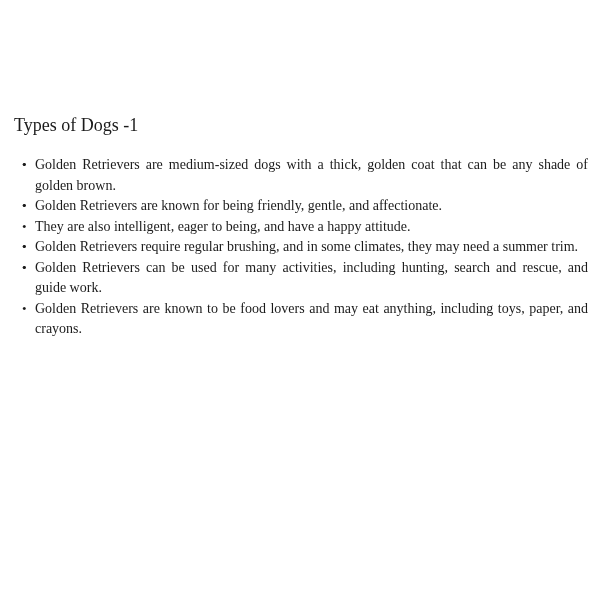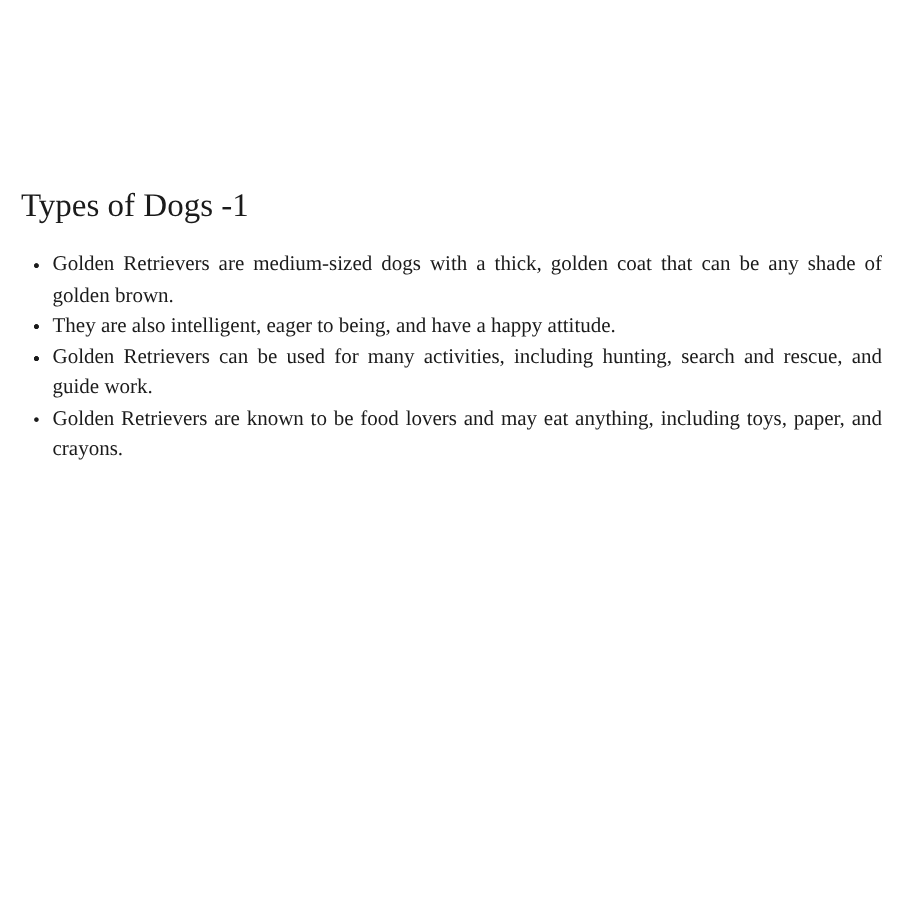--- a/index.html
+++ b/index.html
@@ -25,24 +25,23 @@
     display: flex;
     justify-content: space-between;
     align-items: baseline;
   }
   .title {
     font-size: 23px;
     line-height: 26px;
     white-space: nowrap;
   }
   .doc-label {
-    font-size: 22px;
+    font-size: 18px;
     line-height: 26px;
     white-space: nowrap;
-    margin-top: 12px;
   }
   ul.facts {
     margin: 17px 0 0 0;
     padding: 0 0 0 21px;
     list-style: none;
     font-size: 14px;
     line-height: 20.5px;
     text-align: justify;
   }
   ul.facts li {
@@ -70,30 +69,32 @@
     </li>
     <li>
       <span class="bullet-dot">•</span>
       <span>Golden Retrievers are medium-sized dogs with a thick, golden coat that can be any shade of golden brown.</span>
     </li>
     <li>
       <span class="bullet-dot">•</span>
     </li>
     <li>
       <span class="bullet-dot">•</span>
+      <span>Golden Retrievers are known for being friendly, gentle, and affectionate.</span>
     </li>
     <li>
       <span class="bullet-dot">•</span>
       <span>They are also intelligent, eager to being, and have a happy attitude.</span>
     </li>
     <li>
       <span class="bullet-dot">•</span>
     </li>
     <li>
       <span class="bullet-dot">•</span>
+      <span>Golden Retrievers require regular brushing, and in some climates, they may need a summer trim.</span>
     </li>
     <li>
       <span class="bullet-dot">•</span>
     </li>
     <li>
       <span class="bullet-dot">•</span>
       <span>Golden Retrievers can be used for many activities, including hunting, search and rescue, and guide work.</span>
     </li>
     <li>
       <span class="bullet-dot">•</span>

